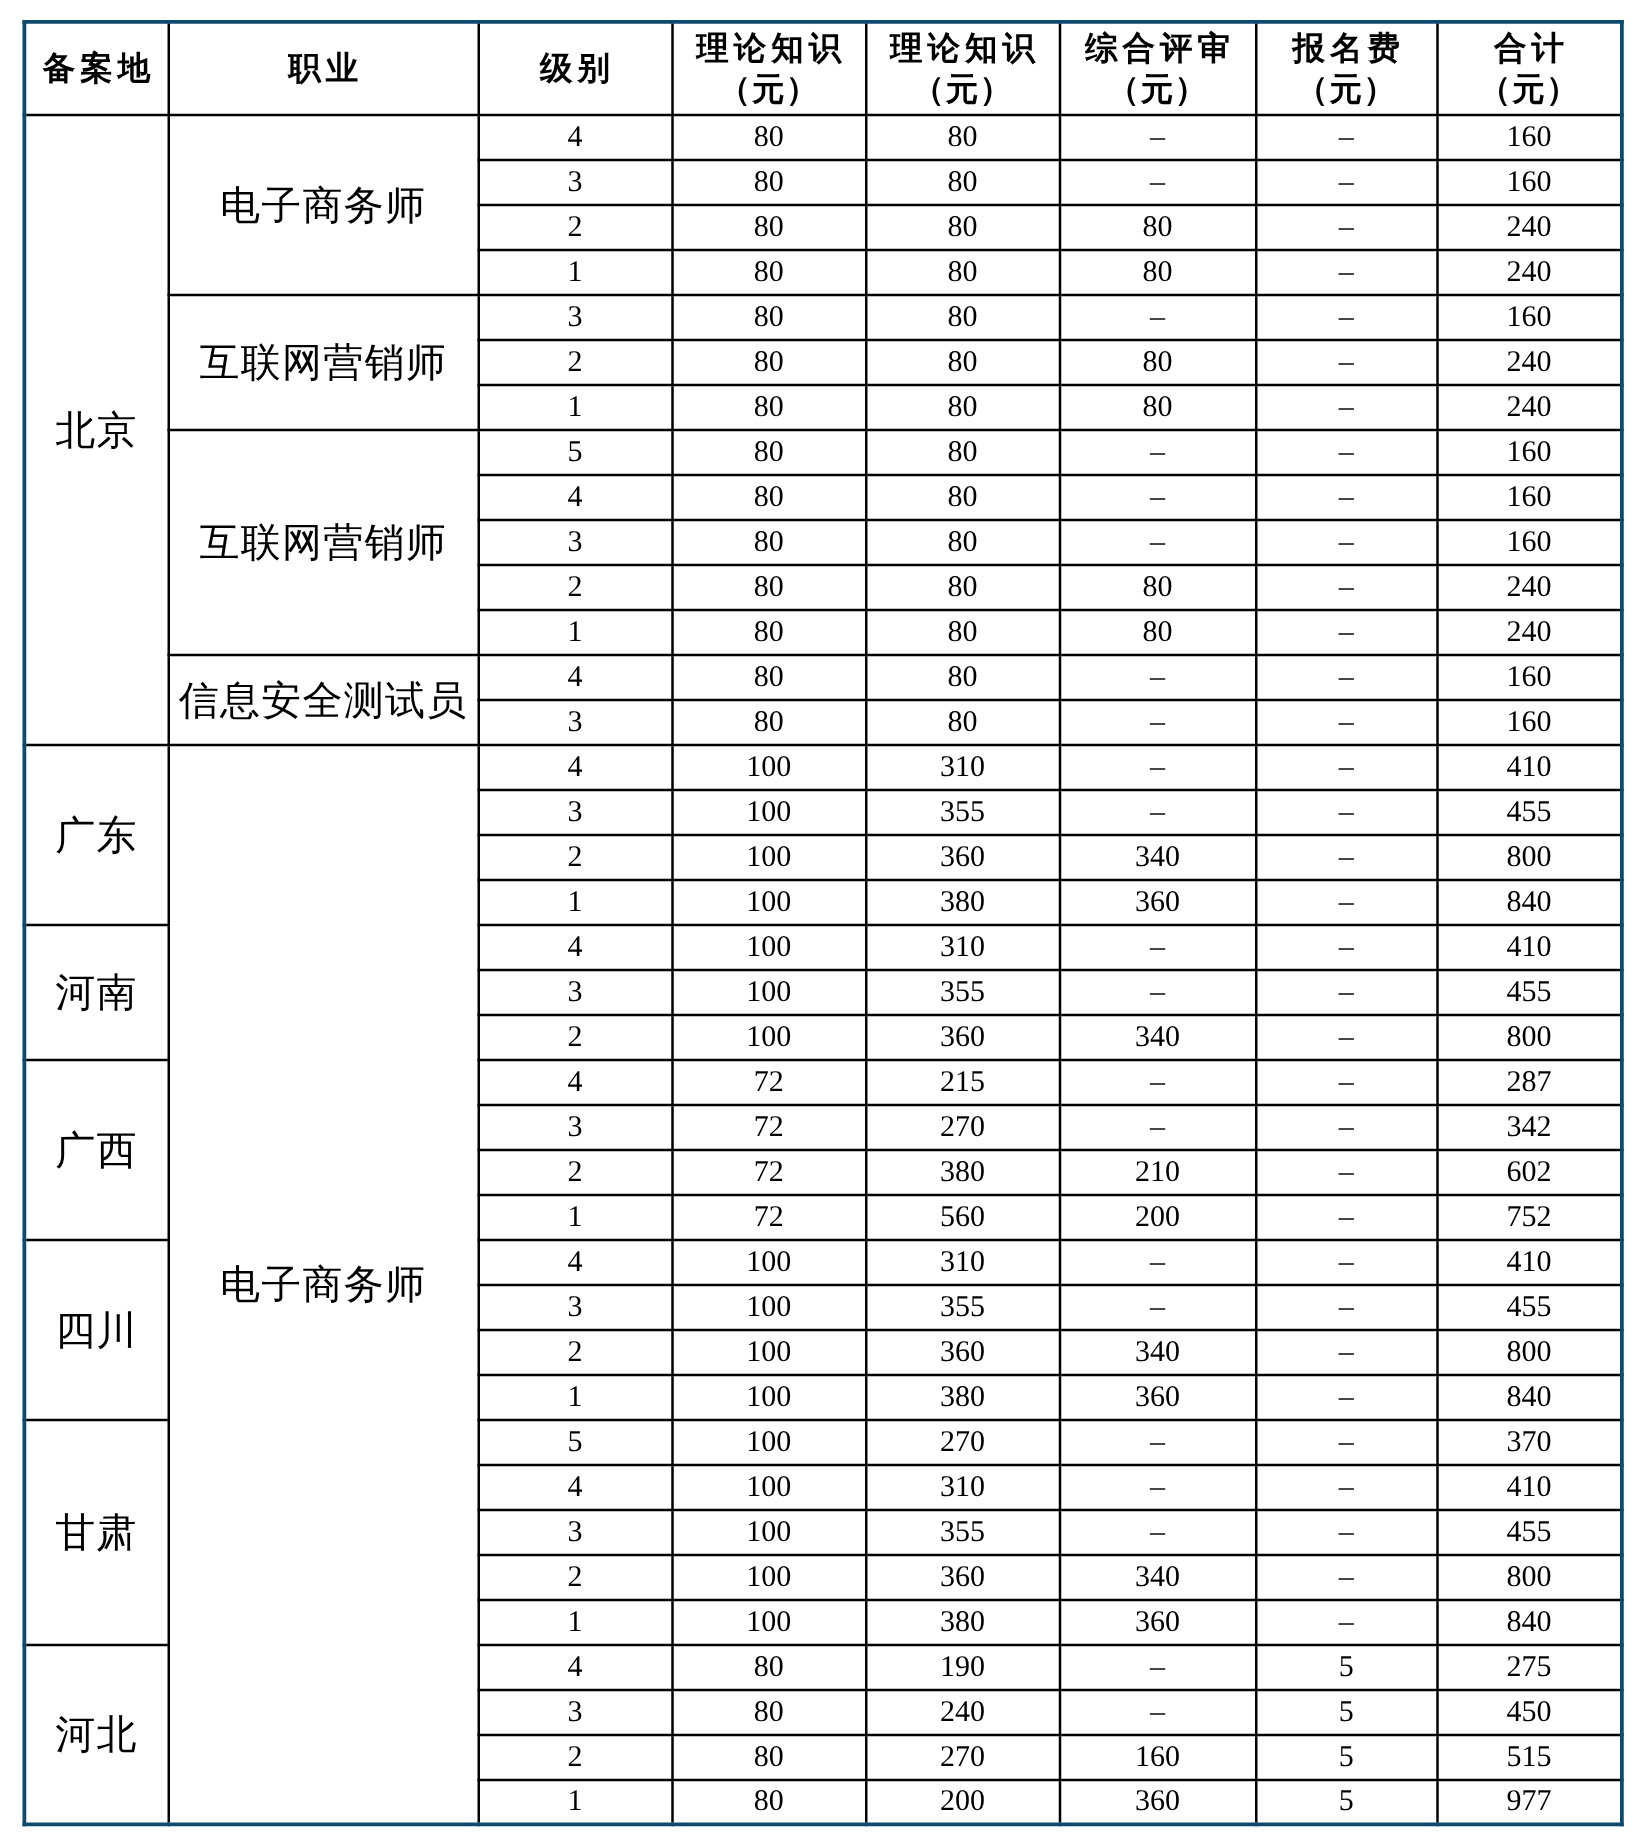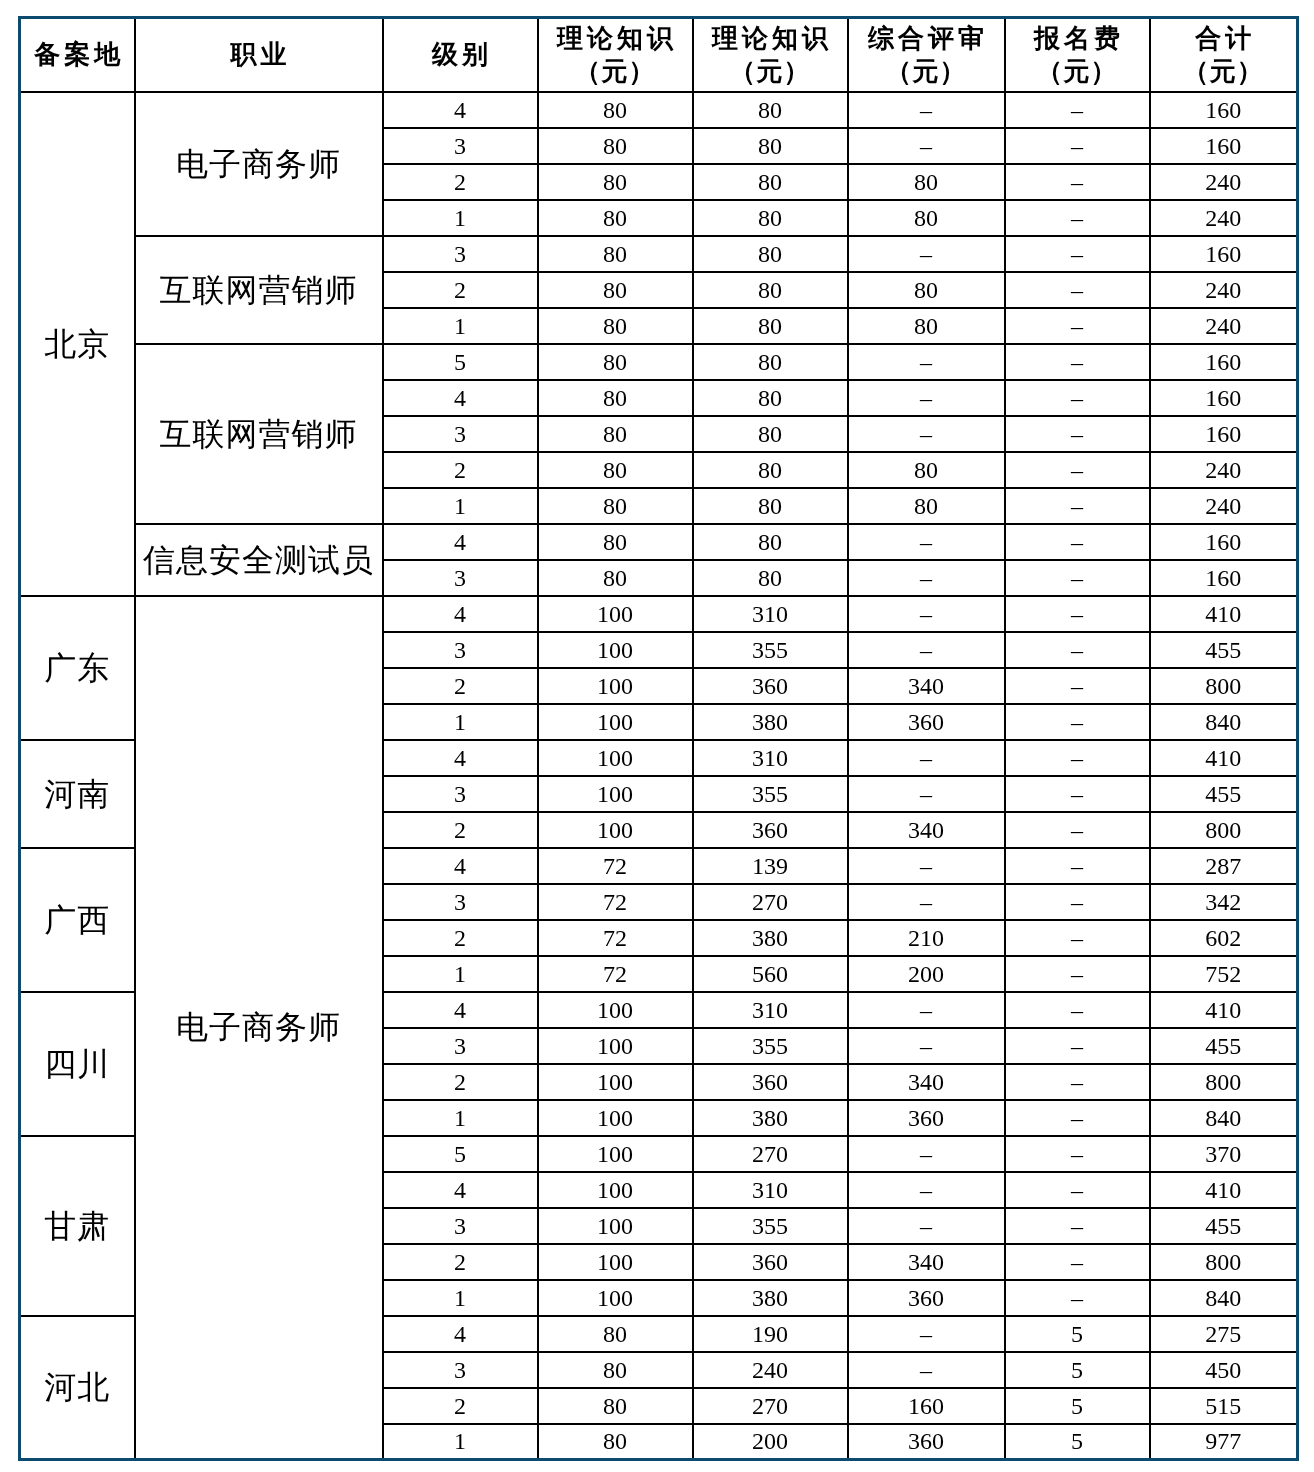--- a/index.html
+++ b/index.html
@@ -267,21 +267,21 @@
           <td class="num">100</td>
           <td class="num">360</td>
           <td class="num">340</td>
           <td class="num">–</td>
           <td class="num">800</td>
         </tr>
         <tr>
           <td rowspan="4" class="zh">广西</td>
           <td class="num">4</td>
           <td class="num">72</td>
-          <td class="num">139</td>
+          <td class="num">215</td>
           <td class="num">–</td>
           <td class="num">–</td>
           <td class="num">287</td>
         </tr>
         <tr>
           <td class="num">3</td>
           <td class="num">72</td>
           <td class="num">270</td>
           <td class="num">–</td>
           <td class="num">–</td>

